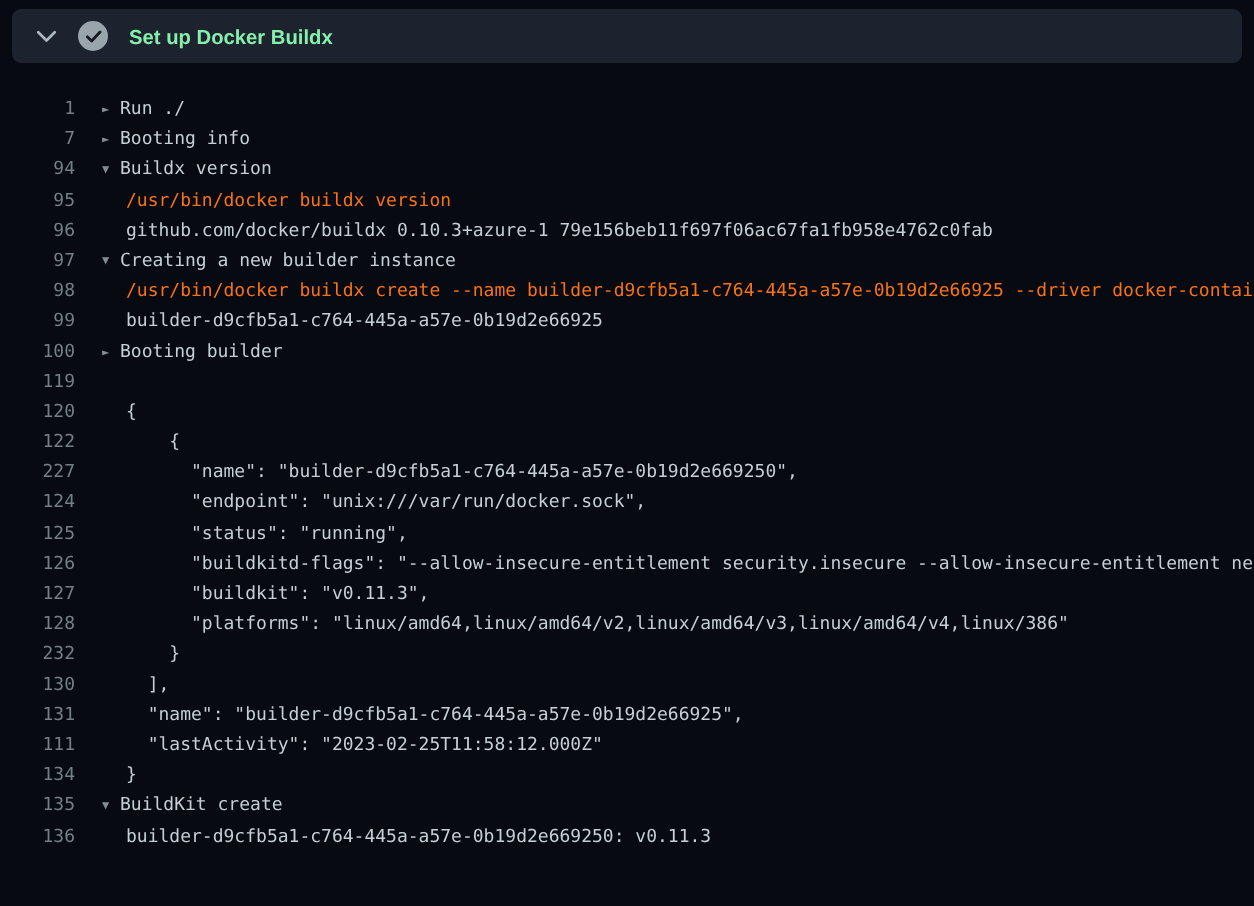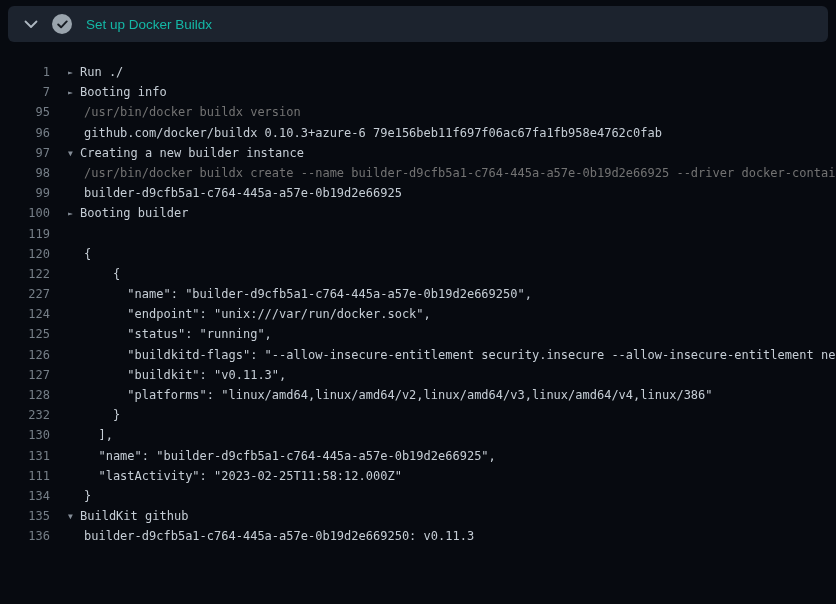--- a/index.html
+++ b/index.html
@@ -39,22 +39,22 @@
     display: flex;
     align-items: center;
     justify-content: center;
     margin-left: 8px;
     flex: none;
   }
   .step-title {
     margin-left: 14px;
     font-family: "Liberation Sans", "DejaVu Sans", sans-serif;
     font-size: 13.5px;
-    font-weight: 400;
-    color: #14b8a6;
+    font-weight: 700;
+    color: #86efac;
     white-space: nowrap;
   }
 
   
   .log {
     padding-top: 20px;
     font-family: "DejaVu Sans Mono", "Liberation Mono", monospace;
     font-size: 12px;
     line-height: 20.2px;
   }
@@ -80,21 +80,21 @@
   }
   .caret {
     display: inline-block;
     width: 12px;
     font-size: 8px;
     color: #848d97;
     vertical-align: 1px;
   }
   .row-group .lc { cursor: pointer; }
   .row-plain .lc, .row-cmd .lc { padding-left: 16px; }
-  .row-cmd .lc { color: #737373; }
+  .row-cmd .lc { color: #f97316; }
 </style>
 </head>
 <body>
 
 <div class="step-header">
   <span class="chevron-wrap">
     <svg width="14" height="9" viewBox="0 0 14 9">
       <path d="M1.5 1.5 L7 7 L12.5 1.5" fill="none" stroke="currentColor" stroke-width="1.8" stroke-linecap="round" stroke-linejoin="round"></path>
     </svg>
   </span>
@@ -102,35 +102,36 @@
     <svg width="11" height="9" viewBox="0 0 11 9">
       <path d="M1.2 4.5 L4.1 7.3 L9.7 1.4" fill="none" stroke="#161b22" stroke-width="1.9" stroke-linecap="round" stroke-linejoin="round"></path>
     </svg>
   </span>
   <span class="step-title">Set up Docker Buildx</span>
 </div>
 
 <div class="log" id="log">
     <div class="log-row row-group"><span class="ln">1</span><span class="lc"><span class="caret">►</span><span>Run ./</span></span></div>
     <div class="log-row row-group"><span class="ln">7</span><span class="lc"><span class="caret">►</span><span>Booting info</span></span></div>
+    <div class="log-row row-group"><span class="ln">94</span><span class="lc"><span class="caret">▼</span><span>Buildx version</span></span></div>
     <div class="log-row row-cmd"><span class="ln">95</span><span class="lc">/usr/bin/docker buildx version</span></div>
-    <div class="log-row row-plain"><span class="ln">96</span><span class="lc">github.com/docker/buildx 0.10.3+azure-6 79e156beb11f697f06ac67fa1fb958e4762c0fab</span></div>
+    <div class="log-row row-plain"><span class="ln">96</span><span class="lc">github.com/docker/buildx 0.10.3+azure-1 79e156beb11f697f06ac67fa1fb958e4762c0fab</span></div>
     <div class="log-row row-group"><span class="ln">97</span><span class="lc"><span class="caret">▼</span><span>Creating a new builder instance</span></span></div>
     <div class="log-row row-cmd"><span class="ln">98</span><span class="lc">/usr/bin/docker buildx create --name builder-d9cfb5a1-c764-445a-a57e-0b19d2e66925 --driver docker-container</span></div>
     <div class="log-row row-plain"><span class="ln">99</span><span class="lc">builder-d9cfb5a1-c764-445a-a57e-0b19d2e66925</span></div>
     <div class="log-row row-group"><span class="ln">100</span><span class="lc"><span class="caret">►</span><span>Booting builder</span></span></div>
     <div class="log-row row-group"><span class="ln">119</span></div>
     <div class="log-row row-plain"><span class="ln">120</span><span class="lc">{</span></div>
     <div class="log-row row-plain"><span class="ln">122</span><span class="lc">    {</span></div>
     <div class="log-row row-plain"><span class="ln">227</span><span class="lc">      "name": "builder-d9cfb5a1-c764-445a-a57e-0b19d2e669250",</span></div>
     <div class="log-row row-plain"><span class="ln">124</span><span class="lc">      "endpoint": "unix:///var/run/docker.sock",</span></div>
     <div class="log-row row-plain"><span class="ln">125</span><span class="lc">      "status": "running",</span></div>
     <div class="log-row row-plain"><span class="ln">126</span><span class="lc">      "buildkitd-flags": "--allow-insecure-entitlement security.insecure --allow-insecure-entitlement network</span></div>
     <div class="log-row row-plain"><span class="ln">127</span><span class="lc">      "buildkit": "v0.11.3",</span></div>
     <div class="log-row row-plain"><span class="ln">128</span><span class="lc">      "platforms": "linux/amd64,linux/amd64/v2,linux/amd64/v3,linux/amd64/v4,linux/386"</span></div>
     <div class="log-row row-plain"><span class="ln">232</span><span class="lc">    }</span></div>
     <div class="log-row row-plain"><span class="ln">130</span><span class="lc">  ],</span></div>
     <div class="log-row row-plain"><span class="ln">131</span><span class="lc">  "name": "builder-d9cfb5a1-c764-445a-a57e-0b19d2e66925",</span></div>
     <div class="log-row row-plain"><span class="ln">111</span><span class="lc">  "lastActivity": "2023-02-25T11:58:12.000Z"</span></div>
     <div class="log-row row-plain"><span class="ln">134</span><span class="lc">}</span></div>
-    <div class="log-row row-group"><span class="ln">135</span><span class="lc"><span class="caret">▼</span><span>BuildKit github</span></span></div>
+    <div class="log-row row-group"><span class="ln">135</span><span class="lc"><span class="caret">▼</span><span>BuildKit create</span></span></div>
     <div class="log-row row-plain"><span class="ln">136</span><span class="lc">builder-d9cfb5a1-c764-445a-a57e-0b19d2e669250: v0.11.3</span></div>
   </div>
 
 </body></html>

